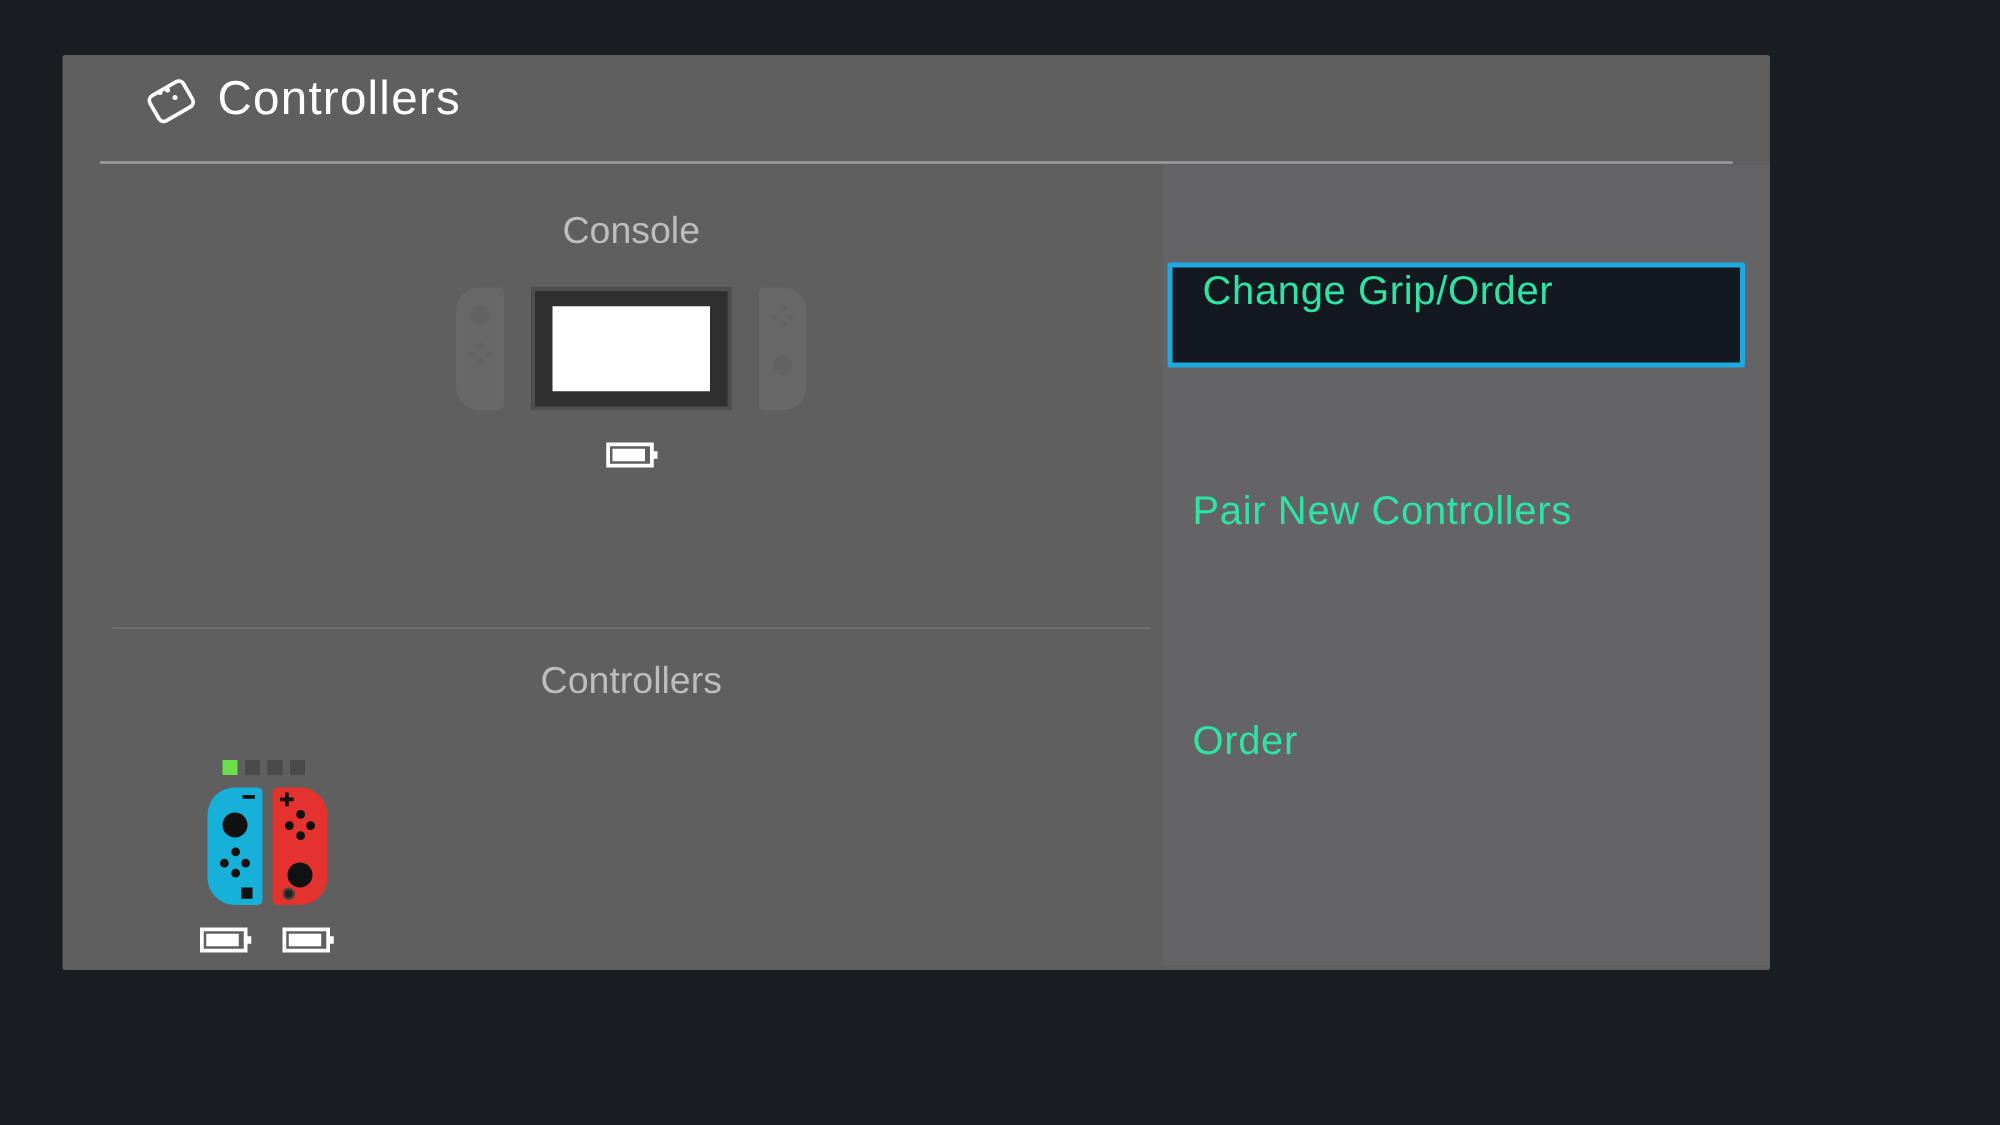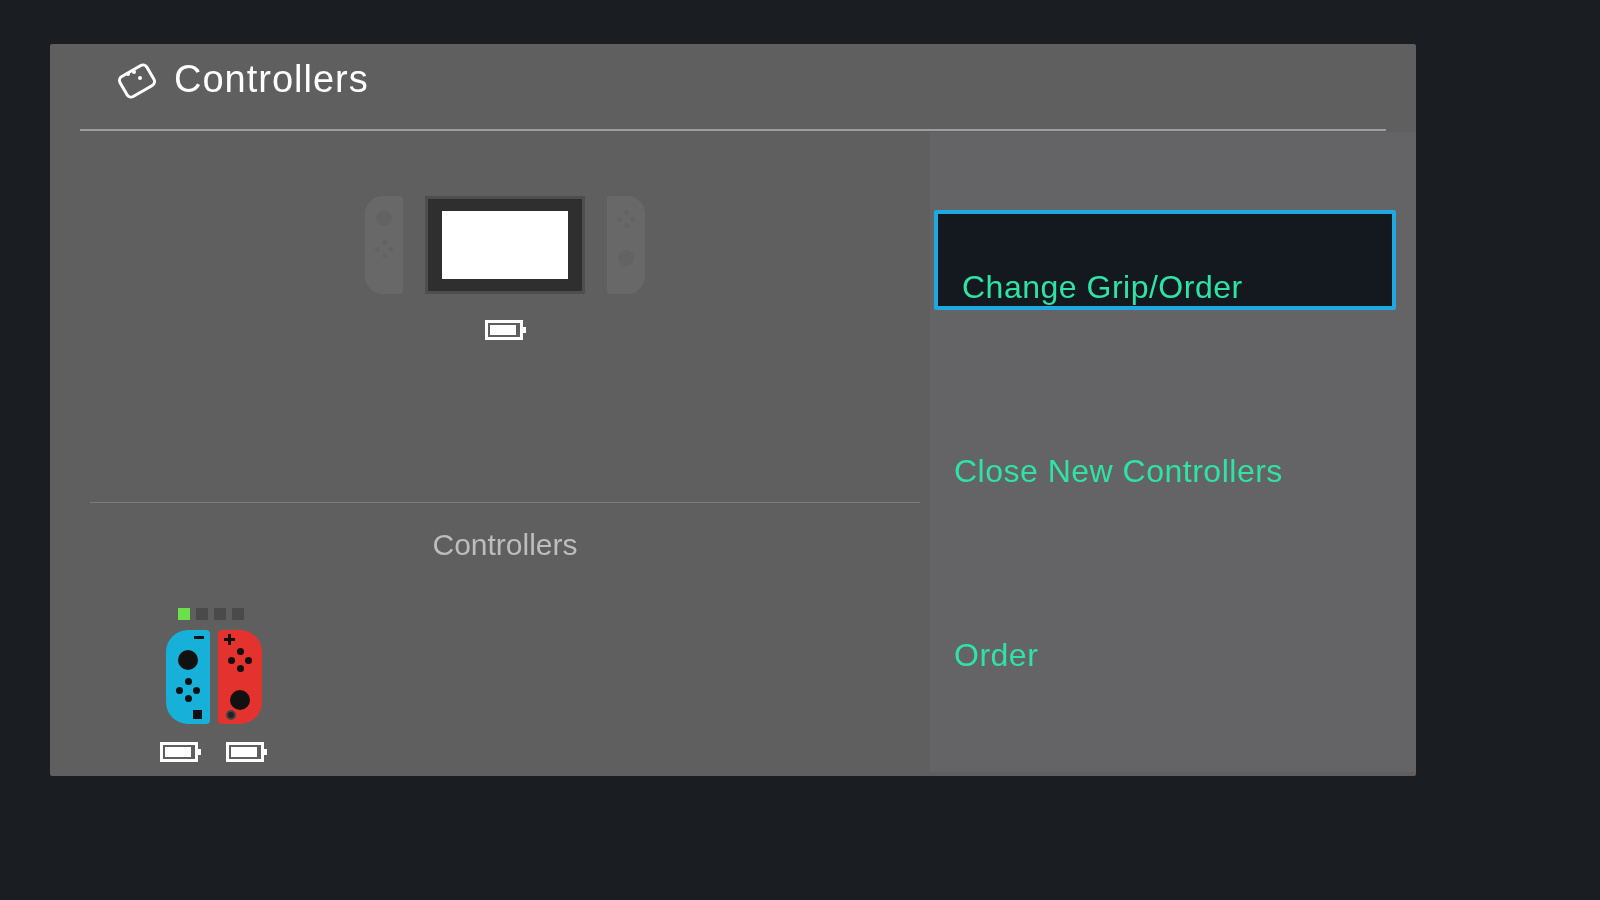--- a/index.html
+++ b/index.html
@@ -44,21 +44,21 @@
   .jc.right .stick{bottom:14px;left:12px}
   .jc .dpad{position:absolute;width:24px;height:24px}
   .jc.left .dpad{top:48px;left:10px}
   .jc.right .dpad{top:18px;left:10px}
   .jc .dpad span{position:absolute;width:7px;height:7px;border-radius:50%;background:#111}
   .jc .dpad .u{top:0;left:8.5px}.jc .dpad .d{bottom:0;left:8.5px}.jc .dpad .l{left:0;top:8.5px}.jc .dpad .r{right:0;top:8.5px}
   .jc .home{position:absolute;bottom:4px;left:8px;width:10px;height:10px;border-radius:50%;border:2px solid #444;background:#222;box-sizing:border-box}
   .jc .cap{position:absolute;bottom:5px;right:8px;width:9px;height:9px;background:#111}
   .batt-row{display:flex;gap:28px;margin-top:18px;margin-left:0}
   .menu{position:absolute;right:0;top:88px;width:486px;height:640px;background:#646365}
-  .menu-item{position:absolute;left:0;width:100%;height:100px;display:flex;align-items:flex-end;padding-left:24px;box-sizing:border-box;color:#2fe3a4;font-size:32px;font-weight:400;letter-spacing:.5px}
+  .menu-item{position:absolute;left:0;width:100%;height:84px;display:flex;align-items:flex-start;padding-left:24px;box-sizing:border-box;color:#2fe3a4;font-size:32px;font-weight:400;letter-spacing:.5px}
   .menu-item.selected{left:4px;width:calc(100% - 24px);background:#141920;border:4px solid #1ea9e0;box-sizing:border-box;border-radius:2px}
   .ctrl-icon{width:44px;height:28px;position:relative}
   .ctrl-icon .body{position:absolute;left:8px;top:2px;width:28px;height:20px;border:3px solid #fff;border-radius:6px;transform:rotate(-30deg)}
   .ctrl-icon .dot{position:absolute;width:4px;height:4px;border-radius:50%;background:#fff}
 </style>
 </head>
 <body>
 
 <div class="panel">
 
@@ -69,20 +69,21 @@
       <span class="dot" style="left:20px;top:4px"></span>
       <span class="dot" style="left:26px;top:10px"></span>
     </span>
     <span class="title">Controllers</span>
   </div>
   <div class="hr"></div>
 
   <div class="left-area">
 
     <div class="console-section">
+      <div class="section-label">Console</div>
       <div class="console-graphic">
         <div class="joycon-ghost left">
           <div class="ghost-stick" style="top:14px"></div>
           <div class="ghost-dpad" style="top:44px">
               <span class="u"></span>
               <span class="d"></span>
               <span class="l"></span>
               <span class="r"></span>
             </div>
         </div>
@@ -153,20 +154,20 @@
       </div>
     </div>
 
   </div>
 
   <div class="menu">
     <div class="menu-item selected" style="top:78px">
       <span>Change Grip/Order</span>
     </div>
     <div class="menu-item" style="top:258px">
-      <span>Close New Controllers</span>
+      <span>Pair New Controllers</span>
     </div>
     <div class="menu-item" style="top:442px">
       <span>Order</span>
     </div>
   </div>
 
 </div>
 
 </body></html>

